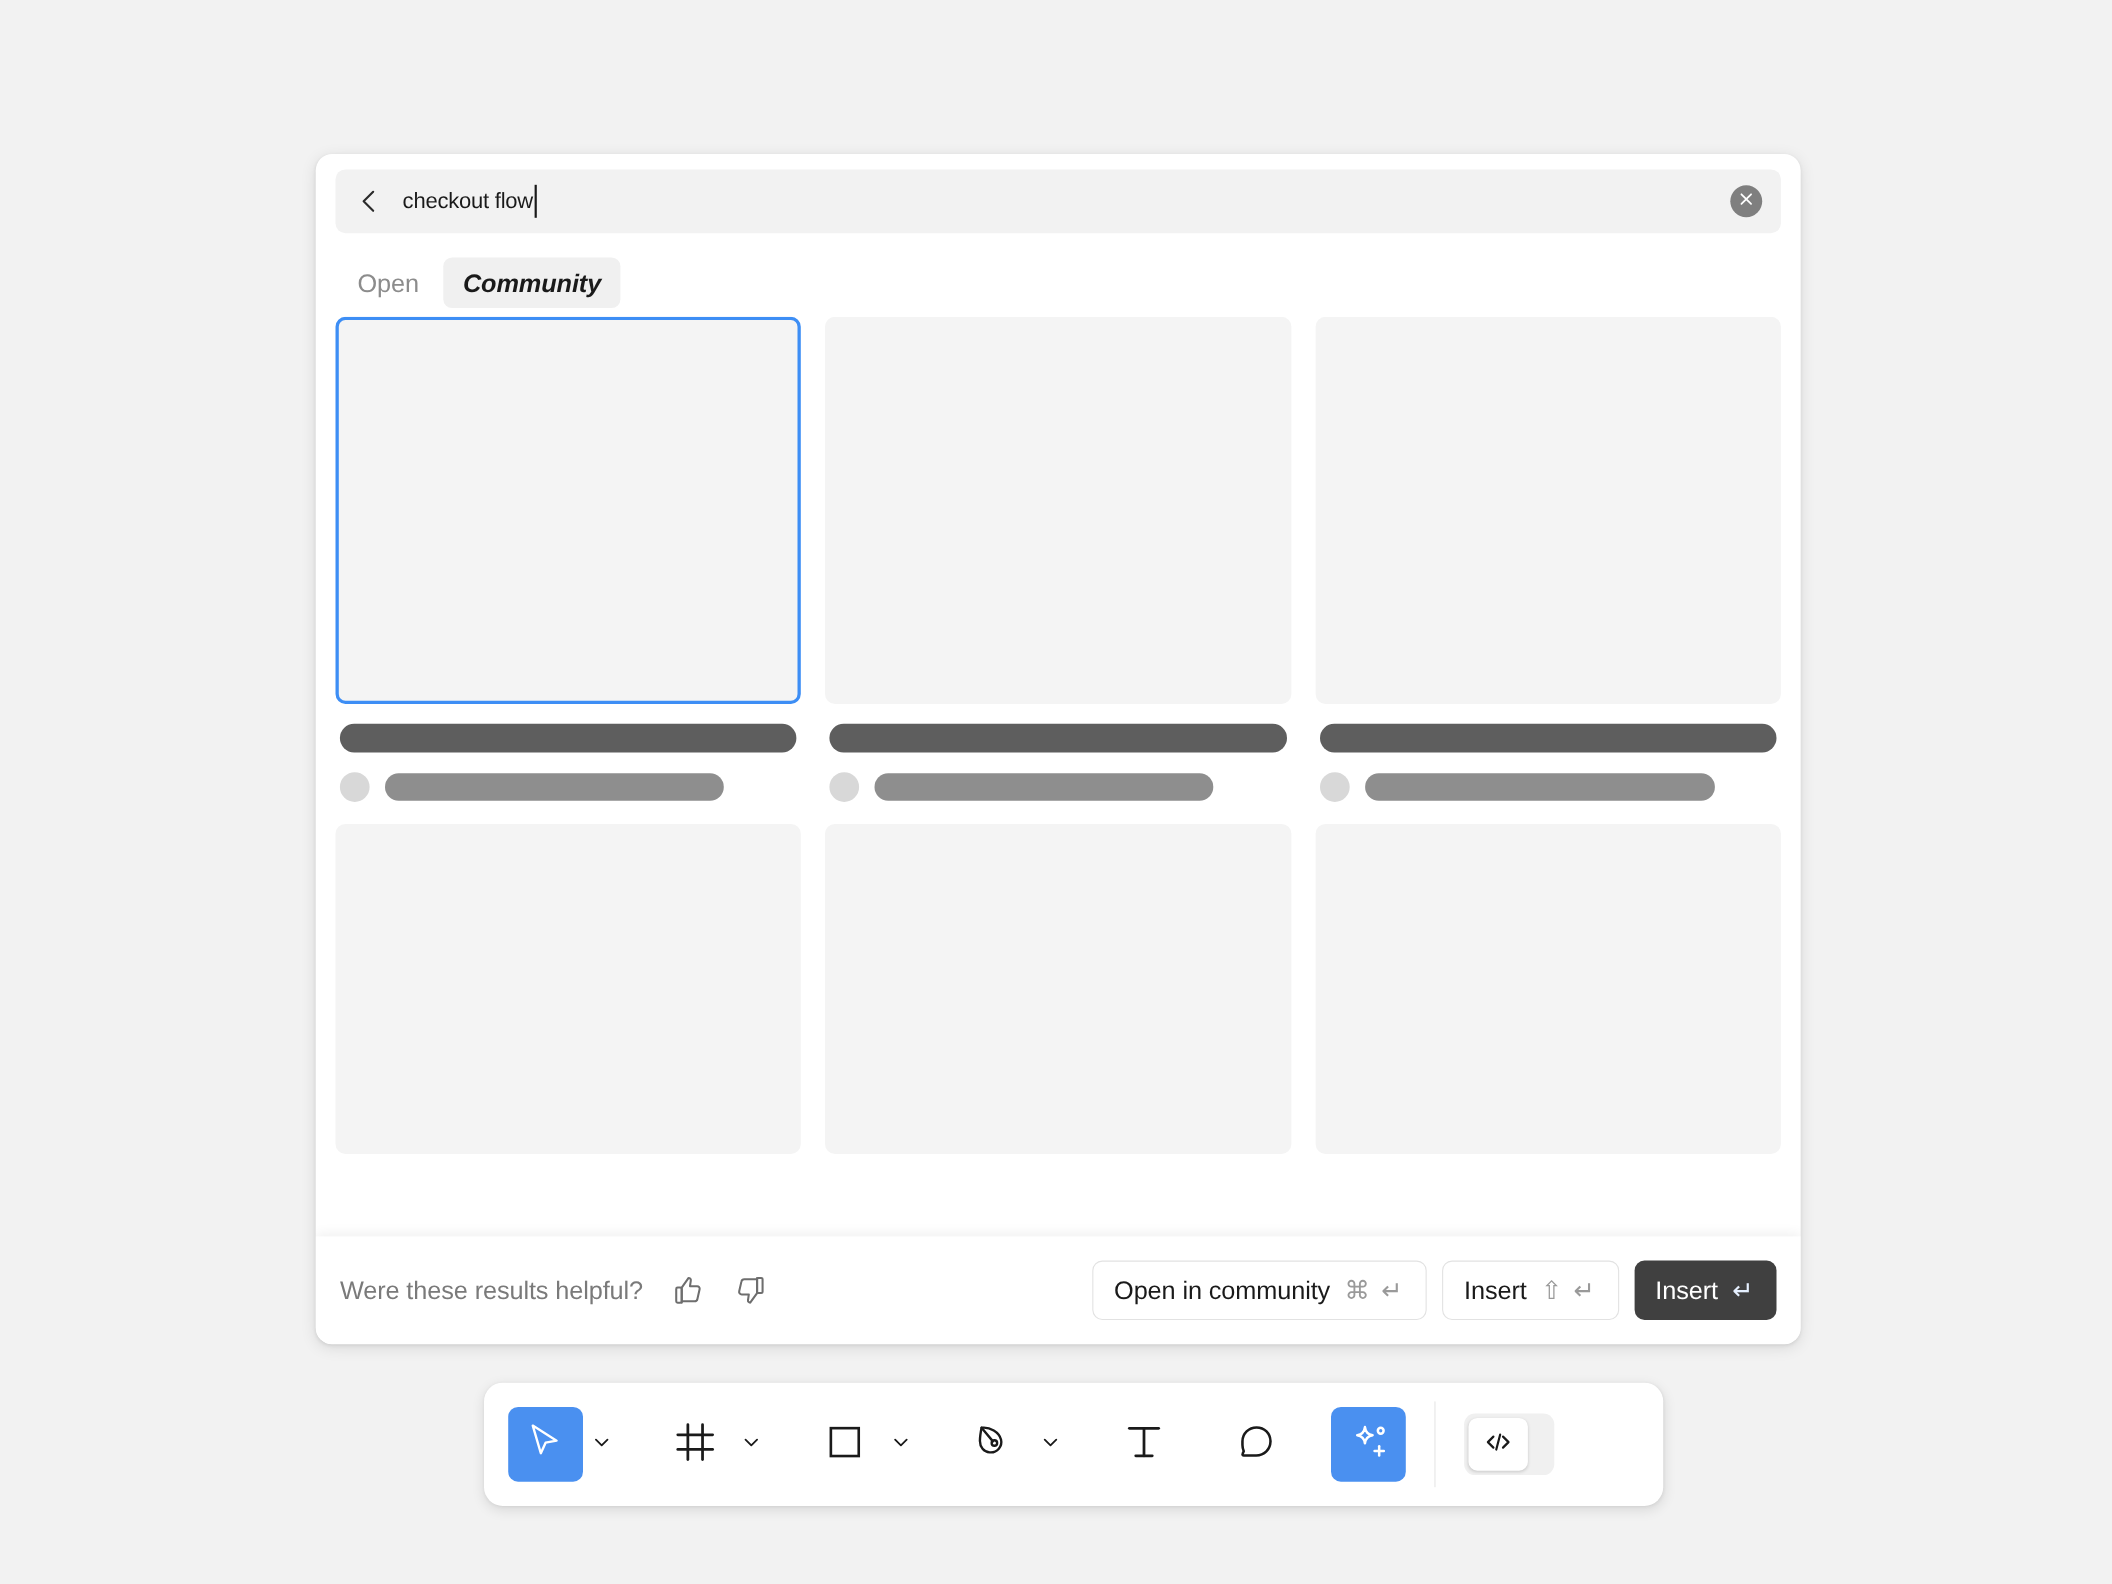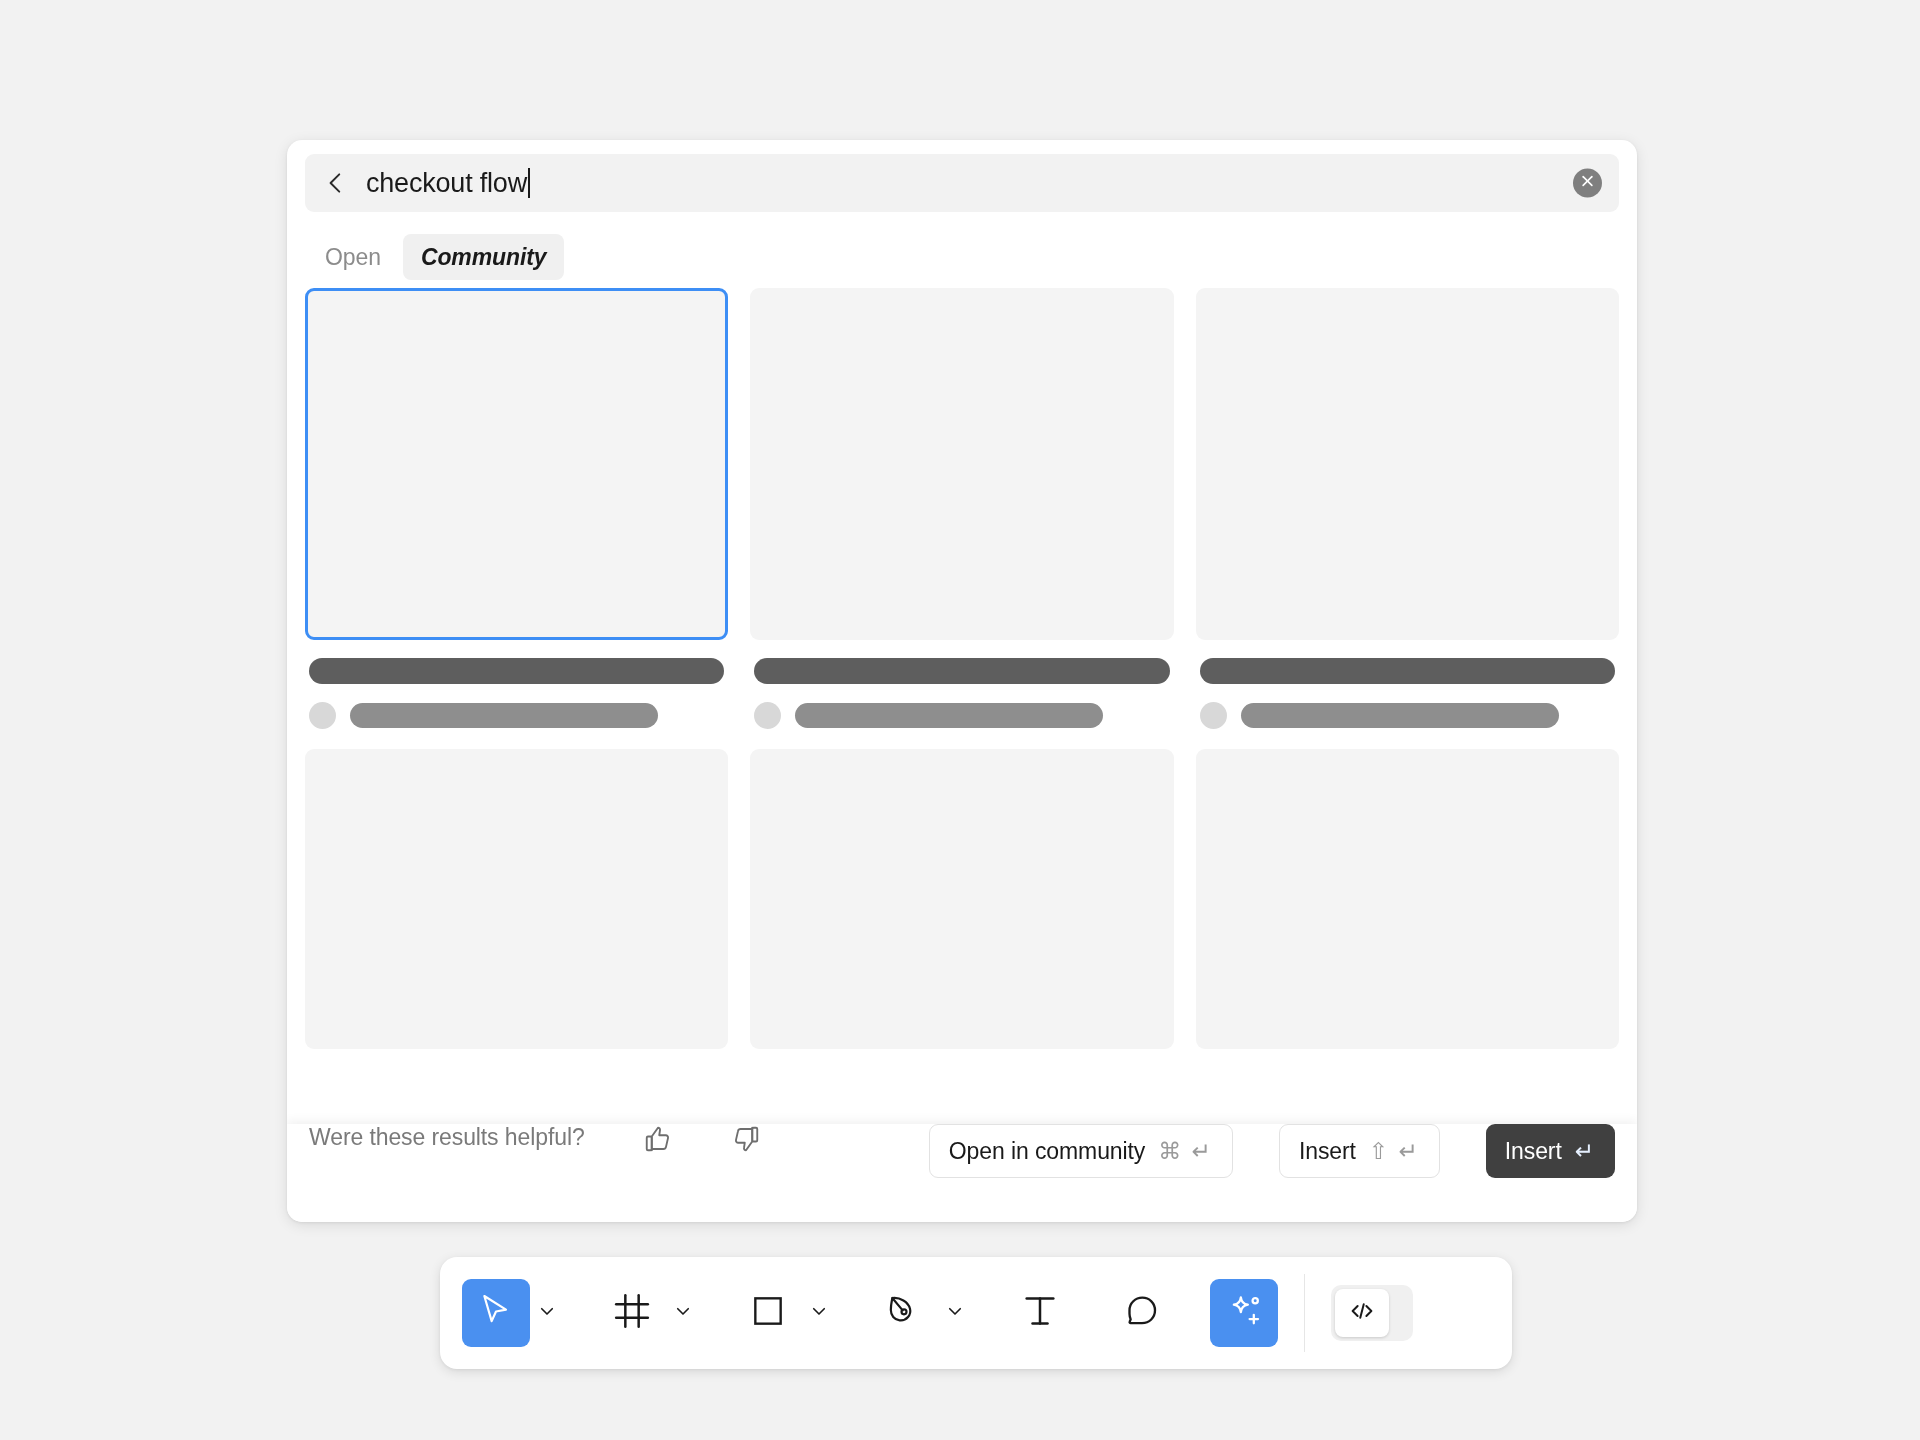--- a/index.html
+++ b/index.html
@@ -51,21 +51,21 @@
   .back-chevron {
     width: 26px;
     height: 26px;
     flex: 0 0 auto;
     display: block;
   }
   .search-text-wrap {
     display: flex;
     align-items: center;
     margin-left: 17px;
-    font-size: 27px;
+    font-size: 20px;
     color: #1a1a1a;
     letter-spacing: -0.2px;
   }
   .caret {
     display: inline-block;
     width: 2px;
     height: 30px;
     background: #1a1a1a;
     margin-left: 1px;
   }
@@ -170,25 +170,24 @@
   
   .footer {
     position: absolute;
     left: 0;
     right: 0;
     bottom: 0;
     height: 98px;
     background: #ffffff;
     box-shadow: 0 -3px 10px rgba(0,0,0,0.06);
     display: flex;
-    align-items: flex-start;
+    align-items: center;
     padding: 0 22px;
     box-sizing: border-box;
     z-index: 5;
-    gap: 32px;
   }
   .helpful-text {
     font-size: 23px;
     color: #7a7a7a;
     letter-spacing: -0.1px;
   }
   .thumb-icon {
     width: 30px;
     height: 30px;
     margin-left: 26px;

